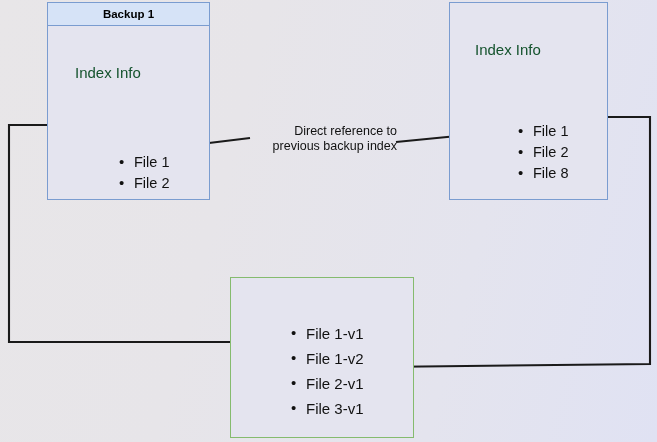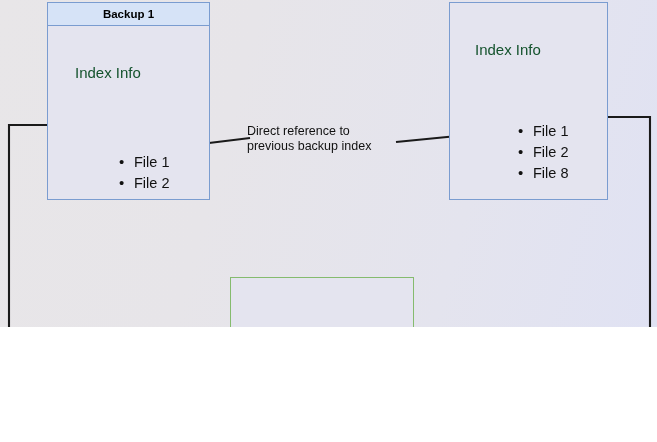--- a/index.html
+++ b/index.html
@@ -9,21 +9,21 @@
   body {
     width: 657px;
     height: 442px;
     overflow: hidden;
     font-family: "Liberation Sans", sans-serif;
     background: #ffffff;
   }
   #canvas {
     position: relative;
     width: 657px;
-    height: 327px;
+    height: 442px;
     background: linear-gradient(105deg, #e8e6e8 0%, #e7e5e9 35%, #e4e4ee 70%, #e0e2f3 100%);
     overflow: hidden;
   }
   svg.edges {
     position: absolute;
     left: 0;
     top: 0;
     width: 657px;
     height: 442px;
     pointer-events: none;
@@ -86,21 +86,21 @@
   }
   ul.dedup li {
     line-height: 25px;
     font-size: 15px;
   }
   .annotation {
     position: absolute;
     font-size: 12.5px;
     line-height: 15px;
     color: #111;
-    text-align: left;
+    text-align: right;
     white-space: pre-line;
   }
 </style>
 </head>
 <body>
 
 <div id="canvas">
 
   <svg class="edges" viewBox="0 0 657 442">
     <defs>
@@ -133,18 +133,26 @@
       <div class="index-title" style="left:25px; top:38px;">Index Info</div>
       <ul class="filelist" style="left:50px; top:100px;">
         <li>File 1</li>
         <li>File 2</li>
         <li>File 8</li>
       </ul>
     </div>
   </div>
 
   <div class="node green" style="left:230px; top:277px; width:184px; height:161px;">
+    <div class="node-body">
+      <ul class="filelist dedup" style="left:42px; top:25px;">
+        <li>File 1-v1</li>
+        <li>File 1-v2</li>
+        <li>File 2-v1</li>
+        <li>File 3-v1</li>
+      </ul>
+    </div>
   </div>
 
   <div class="annotation" style="left:247px; top:124px; width:150px;">Direct reference to
 previous backup index</div>
 
 </div>
 
 </body></html>

